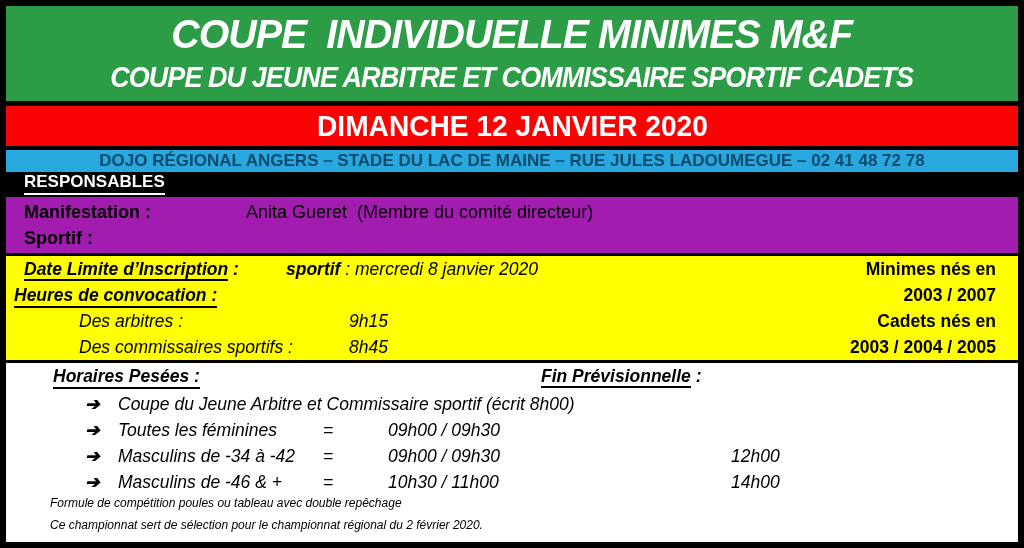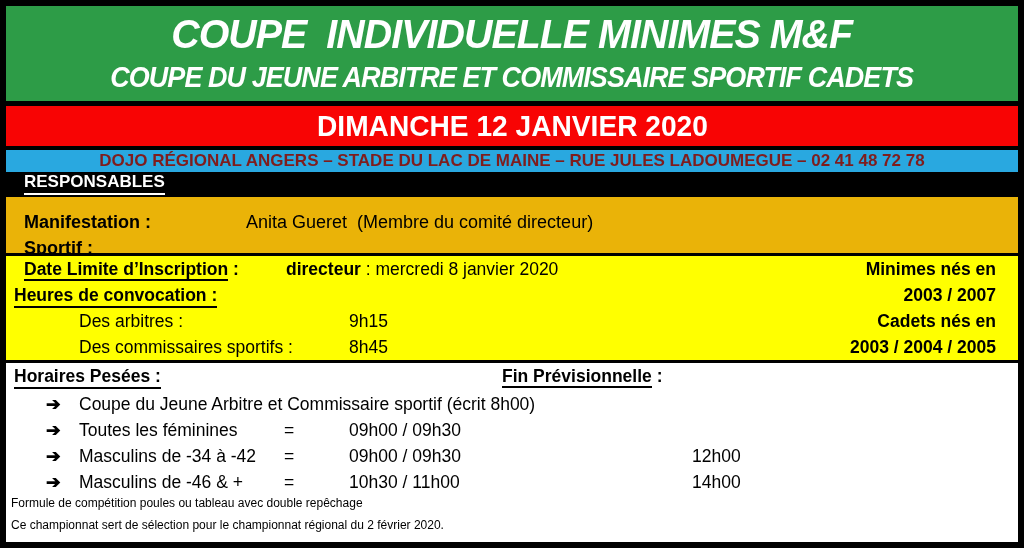--- a/index.html
+++ b/index.html
@@ -36,46 +36,46 @@
   .band-red {
     background:#f80404; height:40px;
     display:flex; justify-content:center; align-items:center;
     color:#ffffff; font-size:29px; font-weight:bold;
     letter-spacing:0px;
   }
   .band-red span { transform:scaleX(0.97); white-space:pre; }
   .band-blue {
     background:#29a8e0; height:22px;
     display:flex; justify-content:center; align-items:center;
-    color:#7f1d1d; font-size:17px; font-weight:bold; white-space:pre;
+    color:#0c4a6e; font-size:17px; font-weight:bold; white-space:pre;
   }
   .band-black {
     background:#000; height:25px;
     display:flex; align-items:flex-start;
     color:#fff; font-size:17px; font-weight:bold;
     padding-left:18px;
   }
   .band-black .u { border-bottom:2px solid #fff; padding-bottom:1px; }
-  .resp { background:#eab308; height:56px; padding-top:12px; }
+  .resp { background:#a21caf; height:56px; padding-top:2px; }
   .resp .row { height:26px; display:flex; align-items:center; font-size:18px; }
   .resp .lbl { font-weight:bold; padding-left:18px; width:240px; }
   .resp .val { white-space:pre; }
   .band-yellow {
     background:#ffff00; height:104px; position:relative;
     font-size:17.5px;
   }
   .band-yellow .yrow { position:relative; height:26px; }
-  .abs { position:absolute; top:3px; white-space:pre; }
+  .abs { position:absolute; top:3px; white-space:pre;font-style:italic; }
   .bold { font-weight:bold; }
   .u2 { border-bottom:2px solid #000; padding-bottom:0px; }
   .ycat {
     position:absolute; top:0; right:22px; width:260px;
     text-align:right; font-weight:bold; line-height:26px;
   }
-  .schedule { background:#fff; position:relative; flex:1; font-size:17.5px; }
+  .schedule { background:#fff; position:relative; flex:1; font-size:17.5px;margin-left:39px; }
   .schedule .hrow { position:relative; height:28px; }
   .schedule .irow { position:relative; height:26px; }
   .frow { position:relative; height:22px; font-size:12px;padding-left:28px; }
   .frow .abs { top:1px; }
 </style>
 </head>
 <body>
 
 <div class="page">
 
@@ -111,21 +111,21 @@
 
   <div class="band-yellow">
     <div class="ycat">
       <div>Minimes nés en</div>
       <div>2003 / 2007</div>
       <div>Cadets nés en</div>
       <div>2003 / 2004 / 2005</div>
     </div>
     <div class="yrow">
       <span class="abs bold" style="left:18px"><span class="u2">Date Limite d’Inscription</span><span> :</span></span>
-      <span class="abs" style="left:280px"><span class="bold">directeur</span><span> : mercredi 8 janvier 2020</span></span>
+      <span class="abs" style="left:280px"><span class="bold">sportif</span><span> : mercredi 8 janvier 2020</span></span>
     </div>
     <div class="yrow">
       <span class="abs bold u2" style="left:8px">Heures de convocation :</span>
     </div>
     <div class="yrow">
       <span class="abs" style="left:73px">Des arbitres :</span>
       <span class="abs" style="left:343px">9h15</span>
     </div>
     <div class="yrow">
       <span class="abs" style="left:73px">Des commissaires sportifs :</span>

